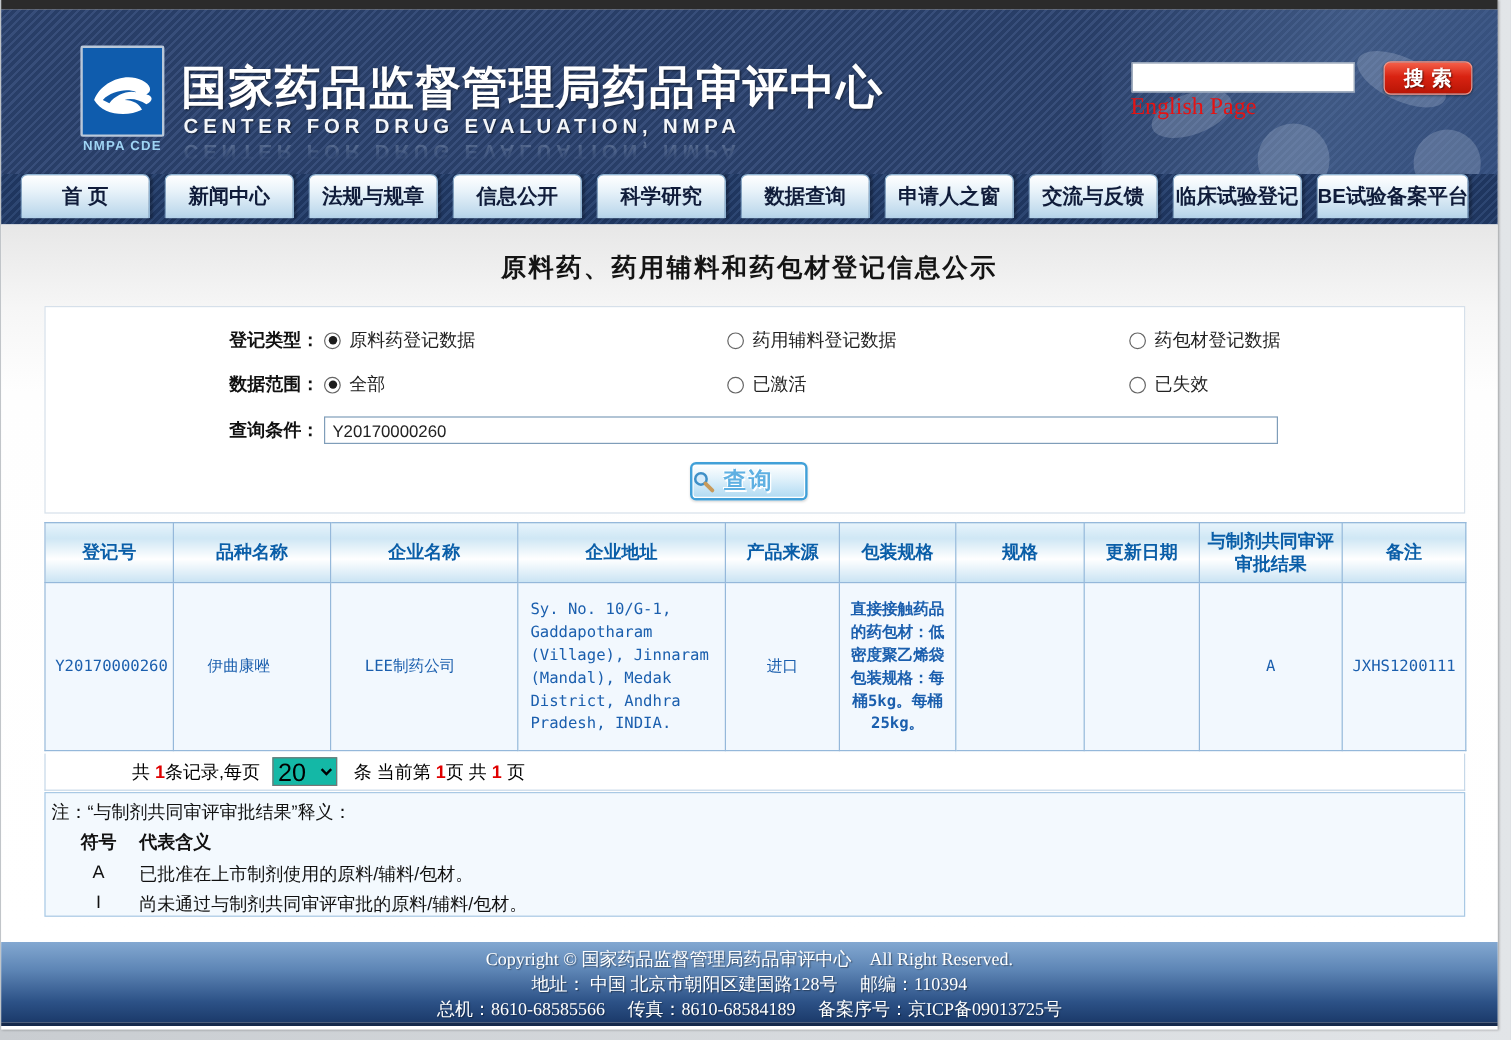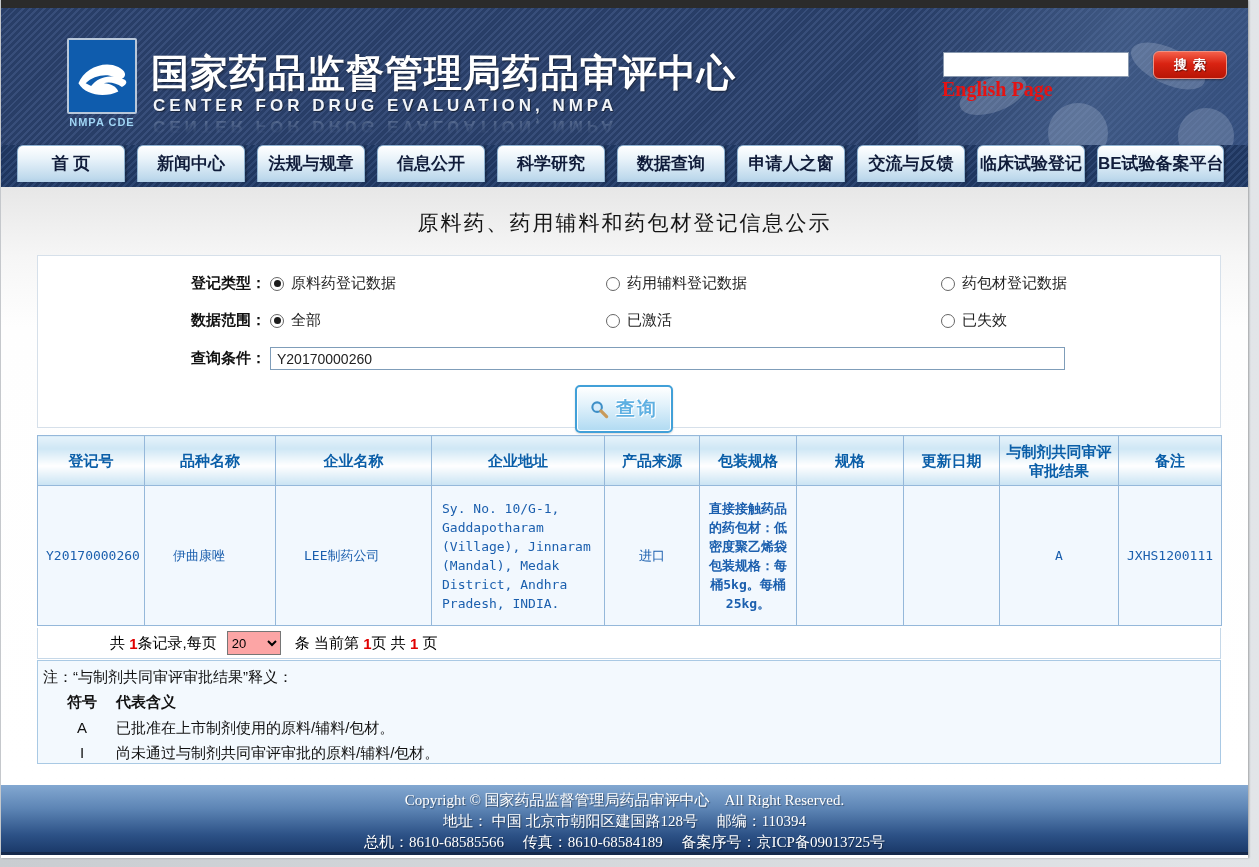--- a/index.html
+++ b/index.html
@@ -27,60 +27,60 @@
     letter-spacing:1px; text-shadow:1px 1px 2px rgba(0,0,0,.5); white-space:nowrap; }
   .title-en { position:absolute; left:152px; top:88px; color:#f2f5f9; font-size:17px; font-weight:bold;
     letter-spacing:4px; white-space:nowrap; text-shadow:1px 1px 1px rgba(0,0,0,.5); }
   .title-en-reflect { position:absolute; left:152px; top:108px; color:#93a4c0; font-size:17px; font-weight:bold;
     letter-spacing:4px; white-space:nowrap; transform:scaleY(-1); opacity:.45;
     -webkit-mask-image:linear-gradient(0deg,#000 10%,transparent 90%); }
   .hdr-search-input { position:absolute; left:942px; top:44px; width:186px; height:25px;
     border:1px solid #8a9ab0; background:#fff; font-size:14px; padding:0 5px; }
   .hdr-search-btn { position:absolute; left:1152px; top:43px; width:74px; height:28px;
     background:linear-gradient(#f4604a,#d92312 45%,#b81505); border:1px solid #ef9384; border-radius:6px;
-    color:#fff; font-size:13px; font-weight:bold; letter-spacing:6px; padding-left:6px;
+    color:#fff; font-size:17px; font-weight:bold; letter-spacing:6px; padding-left:6px;
     text-shadow:1px 1px 1px rgba(0,0,0,.5); cursor:pointer; box-shadow:0 1px 2px rgba(0,0,0,.4); }
   .english-link { position:absolute; left:941px; top:70px; color:#e51313; font-size:20px;
-    font-family:"Liberation Serif", serif; cursor:pointer;font-weight:bold; }
+    font-family:"Liberation Serif", serif; cursor:pointer; }
 
   
   .navbar { position:absolute; left:0; top:145px; width:1247px; height:42px;
     background-color:#223c6a;
     background-image:repeating-linear-gradient(135deg, rgba(255,255,255,.05) 0 2px, rgba(0,0,0,.10) 2px 5px);
     display:flex; align-items:flex-start; padding-left:16px; }
   .tab { width:108px; height:37px; margin-right:12px; border-radius:6px 6px 0 0;
     background:linear-gradient(#ffffff,#e9f3fa 35%,#bed9ec 90%,#b2d0e7);
     border:1px solid #8fb3d2; border-bottom:none; box-shadow:inset 0 1px 0 #fff, 2px 0 2px rgba(0,0,0,.25);
     color:#101c3a; font-size:17px; font-weight:bold; text-align:center; line-height:36px;
     cursor:pointer; white-space:nowrap; overflow:hidden; }
   .tab:last-child { width:127px; margin-right:0; }
 
   
   .main { position:absolute; left:0; top:187px; width:1247px; height:598px;
     background:linear-gradient(#e7e7e7,#f6f6f6 70px,#fefefe 140px,#fff); }
   .page-title { position:absolute; left:0; top:22px; width:1247px; text-align:center;
-    font-family:"Liberation Serif", serif; font-size:21px; font-weight:normal; color:#141414; letter-spacing:2px; }
+    font-family:"Liberation Serif", serif; font-size:21px; font-weight:bold; color:#141414; letter-spacing:2px; }
 
   
   .form-panel { position:absolute; left:36px; top:68px; width:1184px; height:173px;
     background:#fff; border:1px solid #d6e0ea; }
   .form-row { position:absolute; left:0; width:100%; height:24px; }
   .flabel { position:absolute; left:0; width:228px; text-align:right; font-size:15px; font-weight:bold; color:#111; }
   .opt { position:absolute; display:flex; align-items:center; gap:7px; font-size:15px; color:#222; cursor:pointer; white-space:nowrap; }
   .opt.o1 { left:232px; } .opt.o2 { left:568px; } .opt.o3 { left:903px; }
   .radio { width:14px; height:14px; border:1px solid #666; border-radius:50%; background:#fff;
     display:inline-flex; align-items:center; justify-content:center; flex:0 0 auto; }
   .radio.checked::after { content:""; width:7px; height:7px; border-radius:50%; background:#1c1c1c; }
   .query-input { position:absolute; left:232px; top:-2px; width:795px; height:23px;
     border:1px solid #7f9db9; font-size:14px; padding:0 6px; color:#222; }
-  .search-btn { position:absolute; left:50%; top:129px; transform:translateX(-54px); width:98px; height:48px;
+  .search-btn { position:absolute; left:50%; top:129px; transform:translateX(-54px); width:98px; height:32px;
     border:2px solid #41a0d8; border-radius:5px;
     background:linear-gradient(#ffffff,#e2f2fb 40%,#b4dcf3 95%);
     box-shadow:inset 0 0 0 1px #fff, 0 1px 2px rgba(0,0,0,.15);
-    display:flex; align-items:center; justify-content:center; gap:7px; cursor:pointer; }
+    display:flex; align-items:center; gap:7px; cursor:pointer; }
   .search-btn-label { font-size:19px; font-weight:bold; color:#5fb0e2;
     text-shadow:0 0 1px #fff, 1px 1px 0 #fff, -1px -1px 0 #fff; letter-spacing:2px; }
 
   
   .result-table { position:absolute; left:36px; top:248px; width:1184px; border-collapse:collapse; table-layout:fixed; }
   .result-table th, .result-table td { border:1px solid #95b8da; }
   .result-table th { height:50px; font-size:15px; font-weight:bold; color:#0a5ea8;
     background:linear-gradient(#e6f3fb,#cfe7f5 25%,#ffffff 60%,#c9e3f3); padding:2px; line-height:19px; }
   .result-table td { height:140px; background:#f2f8fe; color:#1b5fae; font-size:13px;
     vertical-align:middle; padding:4px 8px; text-align:center; line-height:19px;
@@ -88,21 +88,21 @@
   .result-table td.al { text-align:left; padding-left:28px; }
   .result-table td.addr { text-align:left; padding:0 10px; }
   .result-table td.pack { padding:0 6px;font-weight:bold; }
 
   
   .pager { position:absolute; left:36px; top:441px; width:1184px; height:31px; background:#fff;
     border:1px solid #c6d8e8; border-top:none; display:flex; align-items:center; font-size:15px; color:#000; }
   .pager .lead { margin-left:72px; }
   .pager .red { color:#e00000; font-weight:bold; }
   .pager span { white-space:pre; }
-  .page-size-select { width:54px; height:24px; margin:0 10px; font-size:13px; border:1px solid #767676; background:#fca5a5; }
+  .page-size-select { width:54px; height:24px; margin:0 10px; font-size:21px; border:1px solid #767676; background:#14b8a6; }
 
   
   .notes-panel { position:absolute; left:36px; top:473px; width:1184px; height:104px;
     background:#f3f9fe; border:1px solid #a9c9e4; font-size:15px; color:#111; }
   .notes-title { position:absolute; left:5px; top:7px; }
   .notes-head { position:absolute; left:0; top:32px; font-weight:bold; }
   .nh-symbol { position:absolute; left:22px; width:44px; text-align:center; }
   .nh-meaning { position:absolute; left:78px; }
   .note-item-symbol { position:absolute; left:22px; width:44px; text-align:center; }
   .note-item-meaning { position:absolute; left:78px; }

